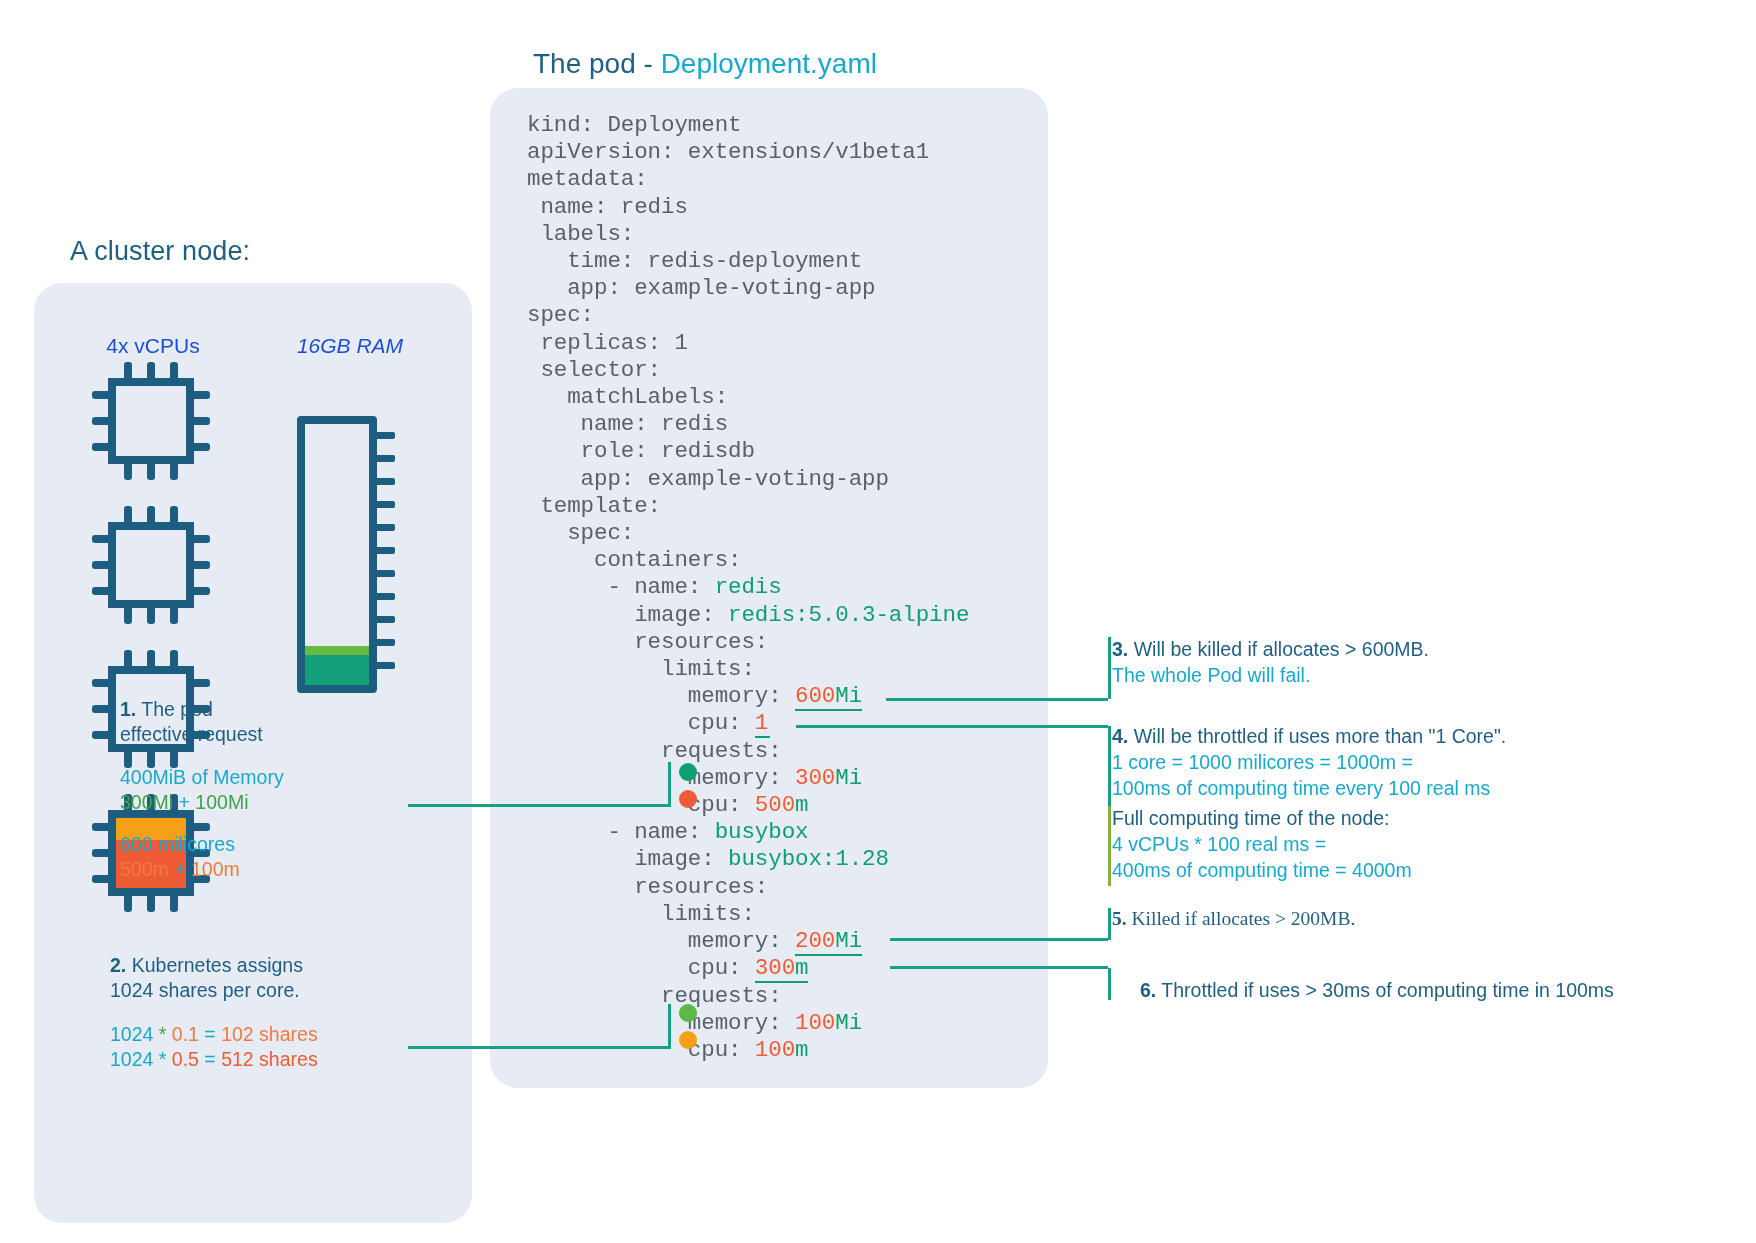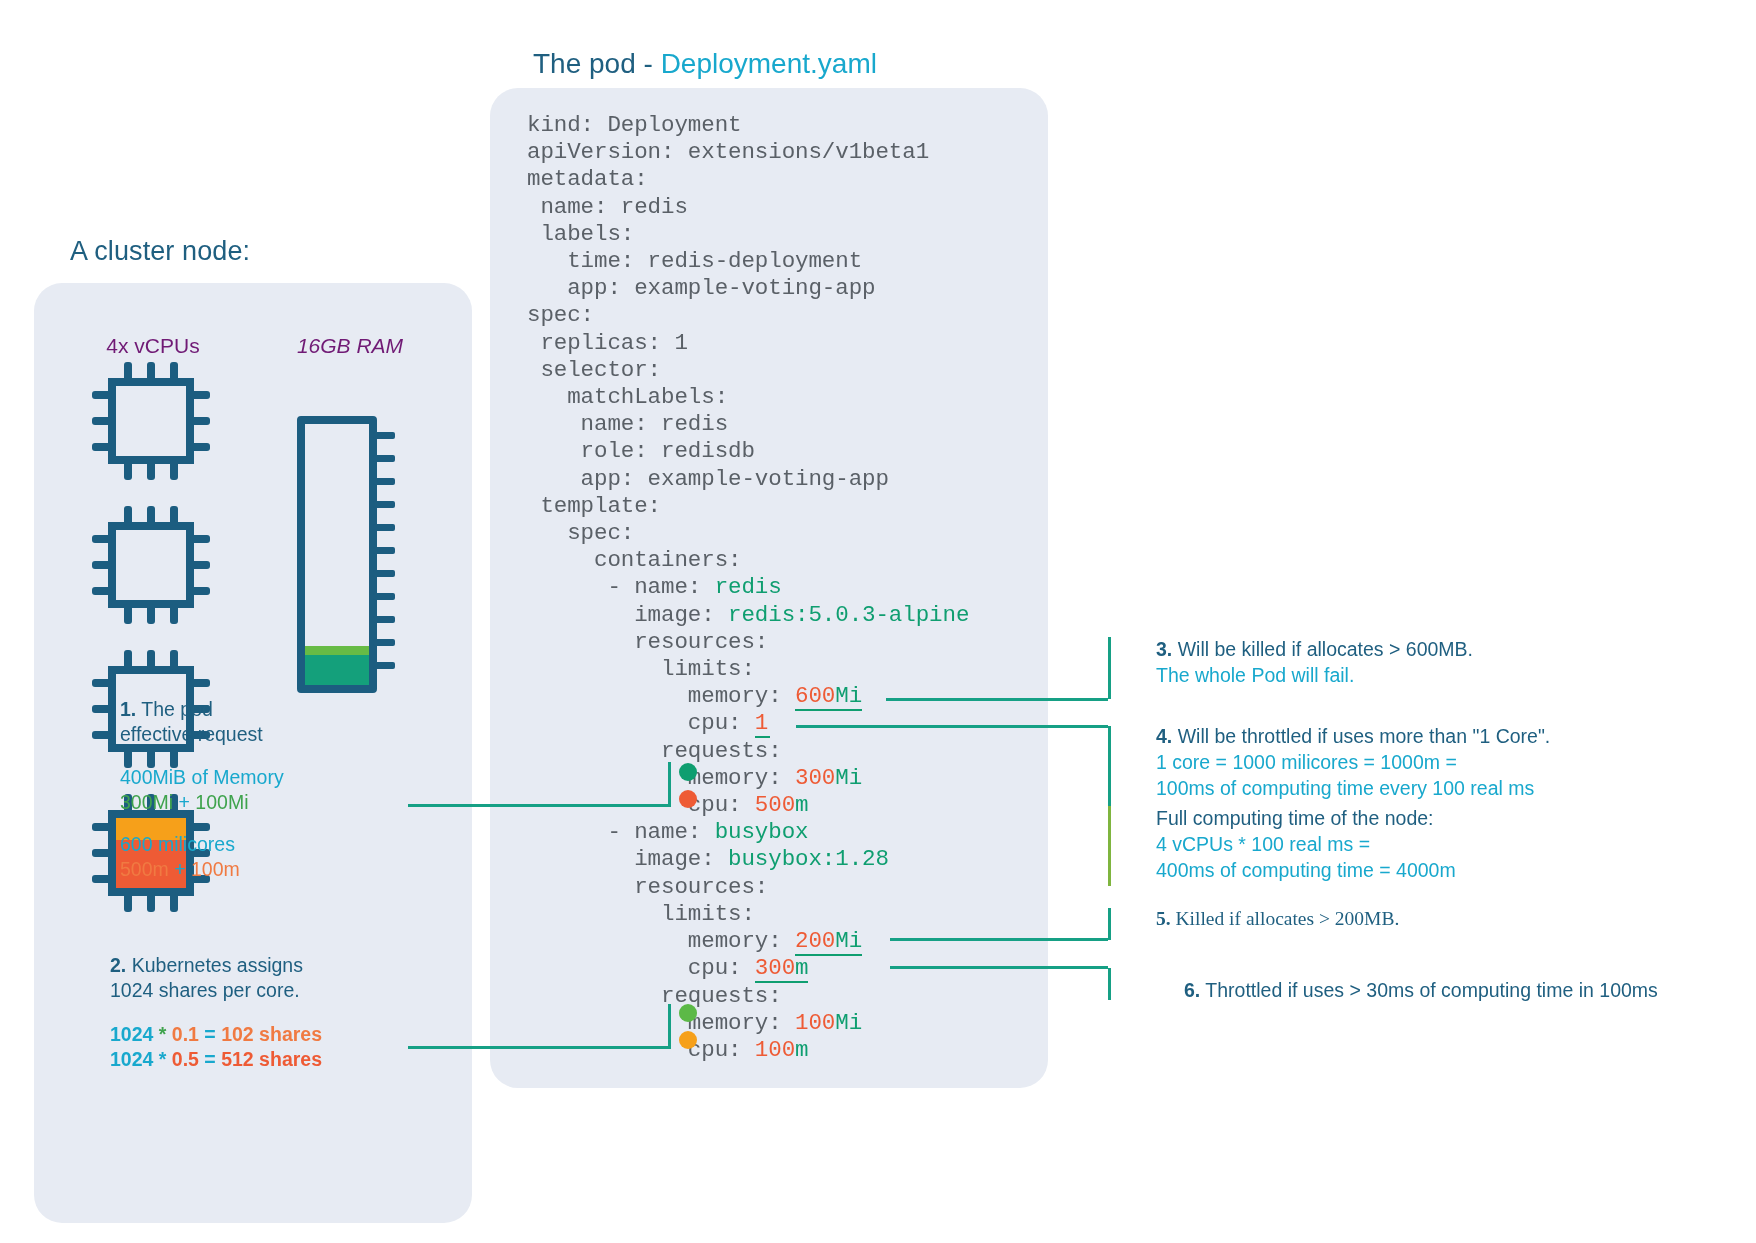--- a/index.html
+++ b/index.html
@@ -24,21 +24,21 @@
     letter-spacing: .1px;
   }
   #node-panel {
     left: 34px; top: 283px;
     width: 438px; height: 940px;
     background: #e7ebf3;
     border-radius: 28px;
   }
   .node-label {
     font-size: 21px;
-    color: #701a75;
+    color: #1d4ed8;
     text-align: center;
   }
   #label-vcpus { left: 88px; top: 334px; width: 130px; }
   #label-ram   { left: 280px; top: 334px; width: 140px; font-style: italic; }
 
   
   .cpu {
     width: 118px; height: 122px;
   }
   .cpu .body {
@@ -98,21 +98,21 @@
   }
   .cyanline { color: #18a8cd; }
   .greenw { color: #3fa34d; }
   .orangew { color: #f07a42; }
   .orangered { color: #ee5b35; }
 
   #anno1 { left: 120px; top: 697px; width: 276px; }
   #anno1b { left: 120px; top: 765px; width: 276px; }
   #anno1c { left: 120px; top: 832px; width: 276px; }
   #anno2 { left: 110px; top: 953px; width: 286px; }
-  #anno2b { left: 110px; top: 1022px; width: 286px; font-weight: bold; }
+  #anno2b { left: 110px; top: 1022px; width: 286px; }
 
   
   #yaml-title {
     left: 533px; top: 48px;
     font-size: 28px;
     color: #1f5f80;
   }
   #yaml-title .file { color: #18a8cd; }
   #yaml-panel {
     left: 490px; top: 88px;
@@ -144,21 +144,20 @@
     width: 3px;
     background: #16a085;
   }
   .vbar.olive { background: #7fb53f; }
 
   
   .right-anno {
     font-size: 19.5px;
     line-height: 26px;
     color: #18a8cd;
-    margin-left: 44px;
   }
   .right-anno .hd { color: #1f5f80; }
   .right-anno .num { color: #1f5f80; font-weight: bold; }
   #anno3 { left: 1112px; top: 636px; width: 420px; }
   #anno4 { left: 1112px; top: 723px; width: 480px; }
   #anno4b { left: 1112px; top: 805px; width: 420px; }
   #anno5 { left: 1112px; top: 906px; width: 420px; font-family: Liberation Serif, serif; }
   #anno6 { left: 1112px; top: 977px; width: 560px; padding-left: 28px; }
 </style>
 </head>

